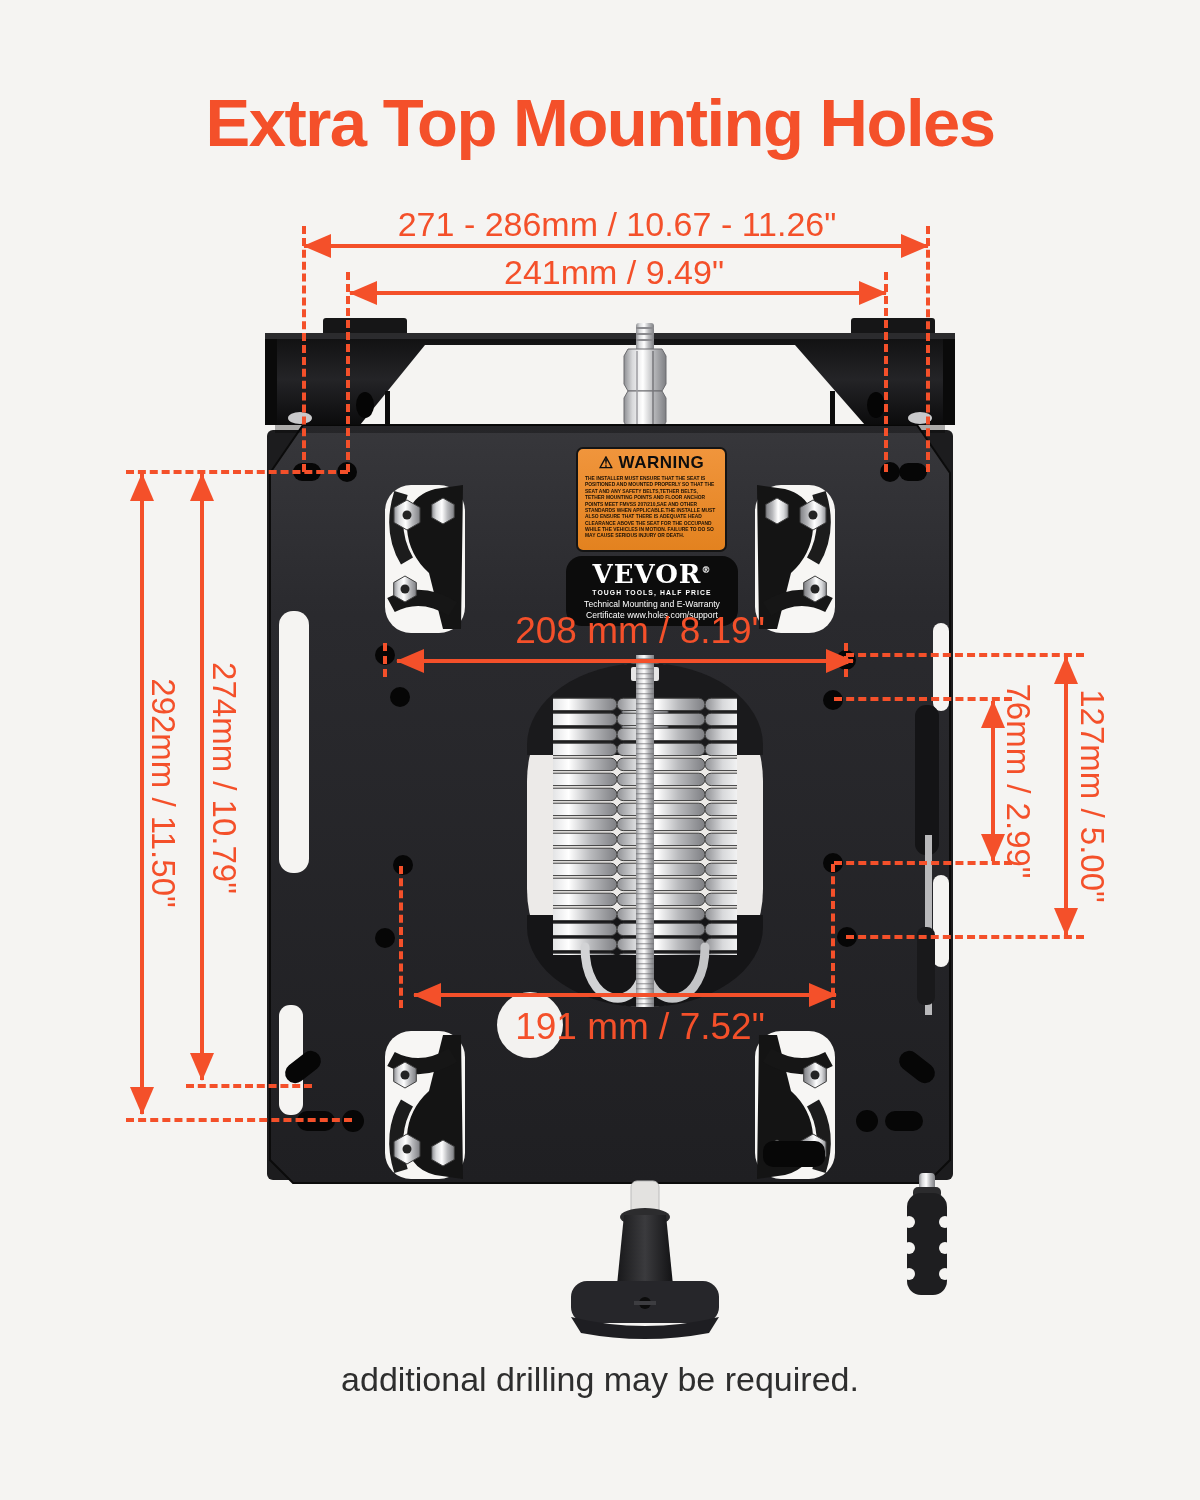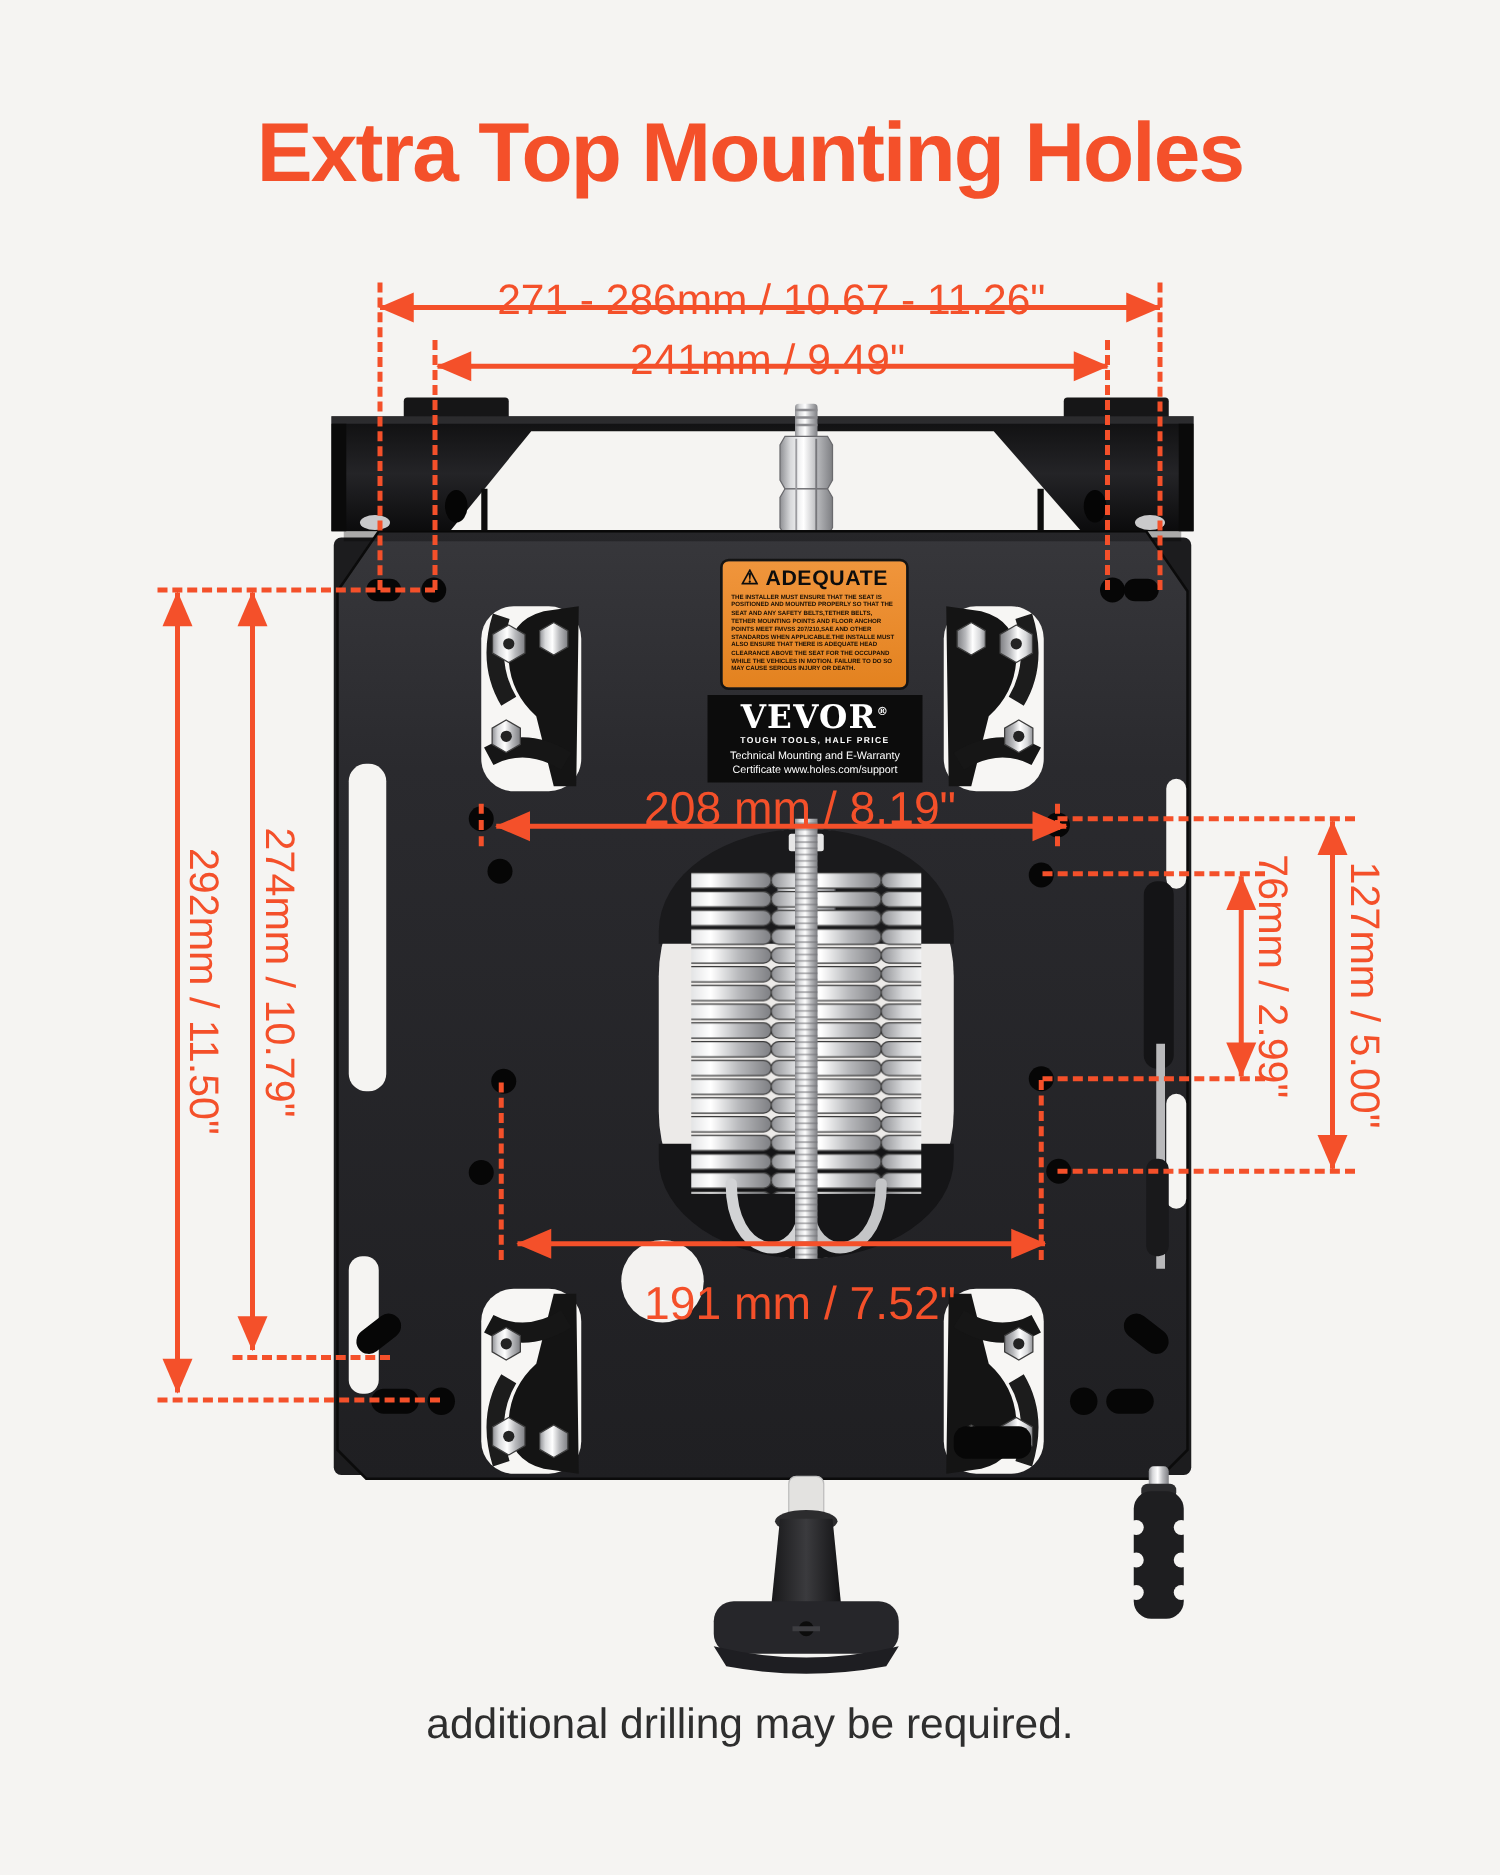--- a/index.html
+++ b/index.html
@@ -23,37 +23,37 @@
   .vdim { position:absolute; width:4px; background:var(--acc); z-index:30; }
   .vdim::before { content:""; position:absolute; top:-1px; left:-10px; width:0; height:0;
     border-left:12px solid transparent; border-right:12px solid transparent; border-bottom:28px solid var(--acc); }
   .vdim::after  { content:""; position:absolute; bottom:-1px; left:-10px; width:0; height:0;
     border-left:12px solid transparent; border-right:12px solid transparent; border-top:28px solid var(--acc); }
 
   .dashv { position:absolute; width:0; border-left:4px dashed var(--acc); z-index:29; }
   .dashh { position:absolute; height:0; border-top:4px dashed var(--acc); z-index:29; }
 
   .hlabel { position:absolute; color:var(--acc); font-size:34px; white-space:nowrap;
-            transform:translateX(-50%); z-index:30;margin-top:16px; }
+            transform:translateX(-50%); z-index:30; }
   .vlabel { position:absolute; color:var(--acc); font-size:33px; white-space:nowrap;
             writing-mode:vertical-rl; transform:translate(-50%,-50%); z-index:30; }
 
   
   #product { position:absolute; left:265px; top:315px; width:690px; height:1030px; z-index:10; }
 
   .warnlabel { position:absolute; left:576px; top:447px; width:151px; height:105px; z-index:20;
     background:linear-gradient(#f0953c, #e3821f); border:2px solid #141414; border-radius:7px;
     padding:4px 7px 3px; }
   .warnhead { display:flex; align-items:center; justify-content:center; gap:5px;
     color:#0d0d0d; font-weight:bold; font-size:17px; letter-spacing:.5px; }
   .warntri { font-size:16px; line-height:1; }
   .warnbody { margin-top:3px; font-size:4.9px; line-height:1.3; font-weight:600; color:#1a1005; text-align:left; }
 
   .brandlabel { position:absolute; left:566px; top:556px; width:172px; height:70px; z-index:20;
-    background:#0c0c0c; border-radius:0; color:#fff; text-align:center; padding-top:5px; }
+    background:#0c0c0c; border-radius:16px; color:#fff; text-align:center; padding-top:5px; }
   .brandname { font-family:"DejaVu Serif", serif; font-weight:bold; font-size:26px; line-height:1; letter-spacing:1px; }
   .brandname sup { font-size:9px; }
   .brandslogan { font-size:6.8px; font-weight:bold; letter-spacing:1.1px; margin-top:2px; }
   .brandsupport { font-size:8.6px; margin-top:3px; line-height:1.25; }
 </style>
 </head>
 <body>
 
 <div id="stage">
 
@@ -209,21 +209,21 @@
       <circle cx="644" cy="933" r="6" fill="#f5f4f2"></circle>
         <circle cx="680" cy="933" r="6" fill="#f5f4f2"></circle>
       <circle cx="644" cy="959" r="6" fill="#f5f4f2"></circle>
         <circle cx="680" cy="959" r="6" fill="#f5f4f2"></circle>
     </g>
   </svg>
 
   <div class="warnlabel">
     <div class="warnhead">
       <span class="warntri">⚠</span>
-      <span>ADEQUATE</span>
+      <span>WARNING</span>
     </div>
     <div class="warnbody">THE INSTALLER MUST ENSURE THAT THE SEAT IS POSITIONED AND MOUNTED PROPERLY SO THAT THE SEAT AND ANY SAFETY BELTS,TETHER BELTS, TETHER MOUNTING POINTS AND FLOOR ANCHOR POINTS MEET FMVSS 207/210,SAE AND OTHER STANDARDS WHEN APPLICABLE.THE INSTALLE MUST ALSO ENSURE THAT THERE IS ADEQUATE HEAD CLEARANCE ABOVE THE SEAT FOR THE OCCUPAND WHILE THE VEHICLES IN MOTION. FAILURE TO DO SO MAY CAUSE SERIOUS INJURY OR DEATH.</div>
   </div>
 
   <div class="brandlabel">
     <div class="brandname"><span>VEVOR</span><sup>®</sup></div>
     <div class="brandslogan">TOUGH TOOLS, HALF PRICE</div>
     <div class="brandsupport">
       <div>Technical Mounting and E-Warranty</div>
       <div>Certificate www.holes.com/support</div>

